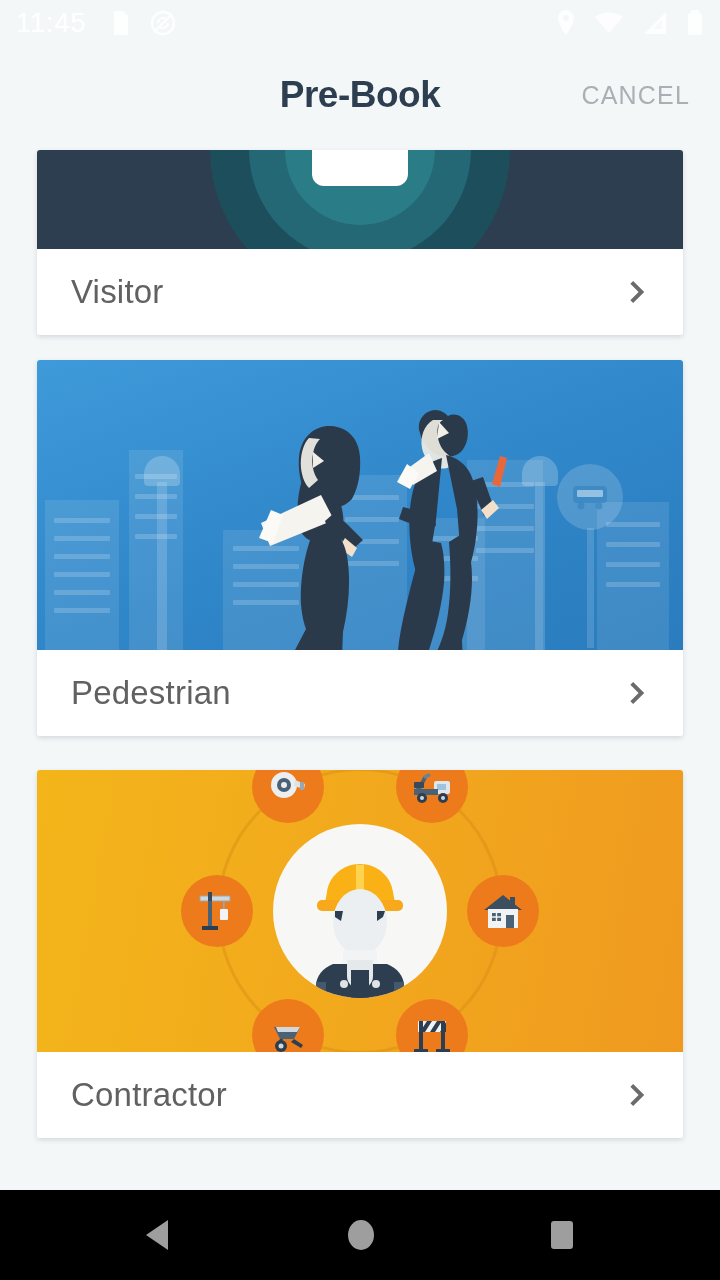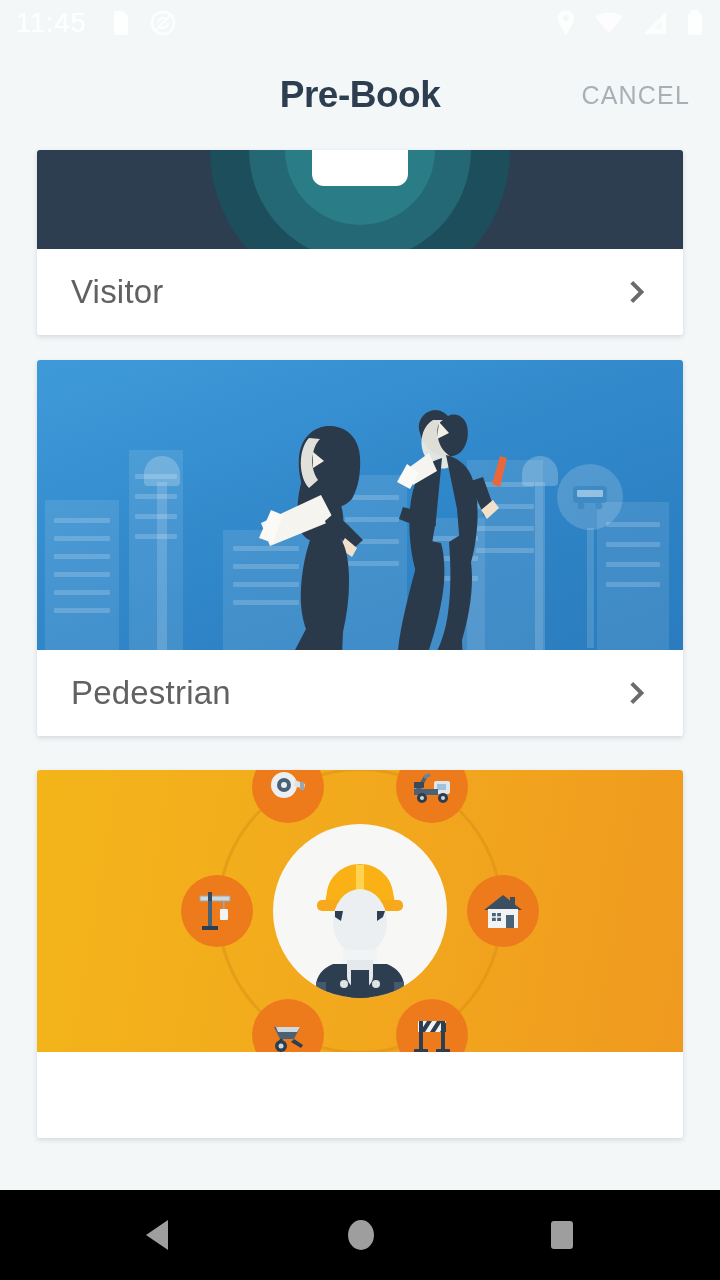--- a/index.html
+++ b/index.html
@@ -377,20 +377,26 @@
               <path d="M4 7h30v5H4z" fill="none" stroke="#9aa7b0" stroke-width="1"></path>
               <rect x="12" y="3" width="4" height="36" fill="#37495a"></rect>
               <path d="M12 12l4 0 0 27-4 0z" fill="#4a6275"></path>
               <rect x="6" y="37" width="16" height="4" fill="#2d3e50"></rect>
               <rect x="27" y="12" width="1.6" height="8" fill="#9aa7b0"></rect>
               <rect x="24" y="20" width="8" height="11" rx="1" fill="#f1f3f4"></rect>
             </svg>
           </div>
         </div>
       </div>
+      <div class="card-row">
+        <span class="card-label">Contractor</span>
+        <svg class="chev" width="34" height="34" viewBox="0 0 24 24">
+          <path d="M8.6 4.2l7.8 7.8-7.8 7.8-2-2 5.8-5.8-5.8-5.8z" fill="#6b6b6b"></path>
+        </svg>
+      </div>
     </div>
 
   </div>
 
   <div class="navbar">
     <svg class="nav-ico" width="34" height="36" viewBox="0 0 34 36">
       <path d="M26 3v30L4 18z" fill="#9e9e9e"></path>
     </svg>
     <svg class="nav-ico" width="34" height="38" viewBox="0 0 34 38">
       <ellipse cx="17" cy="19" rx="13" ry="15" fill="#9e9e9e"></ellipse>

